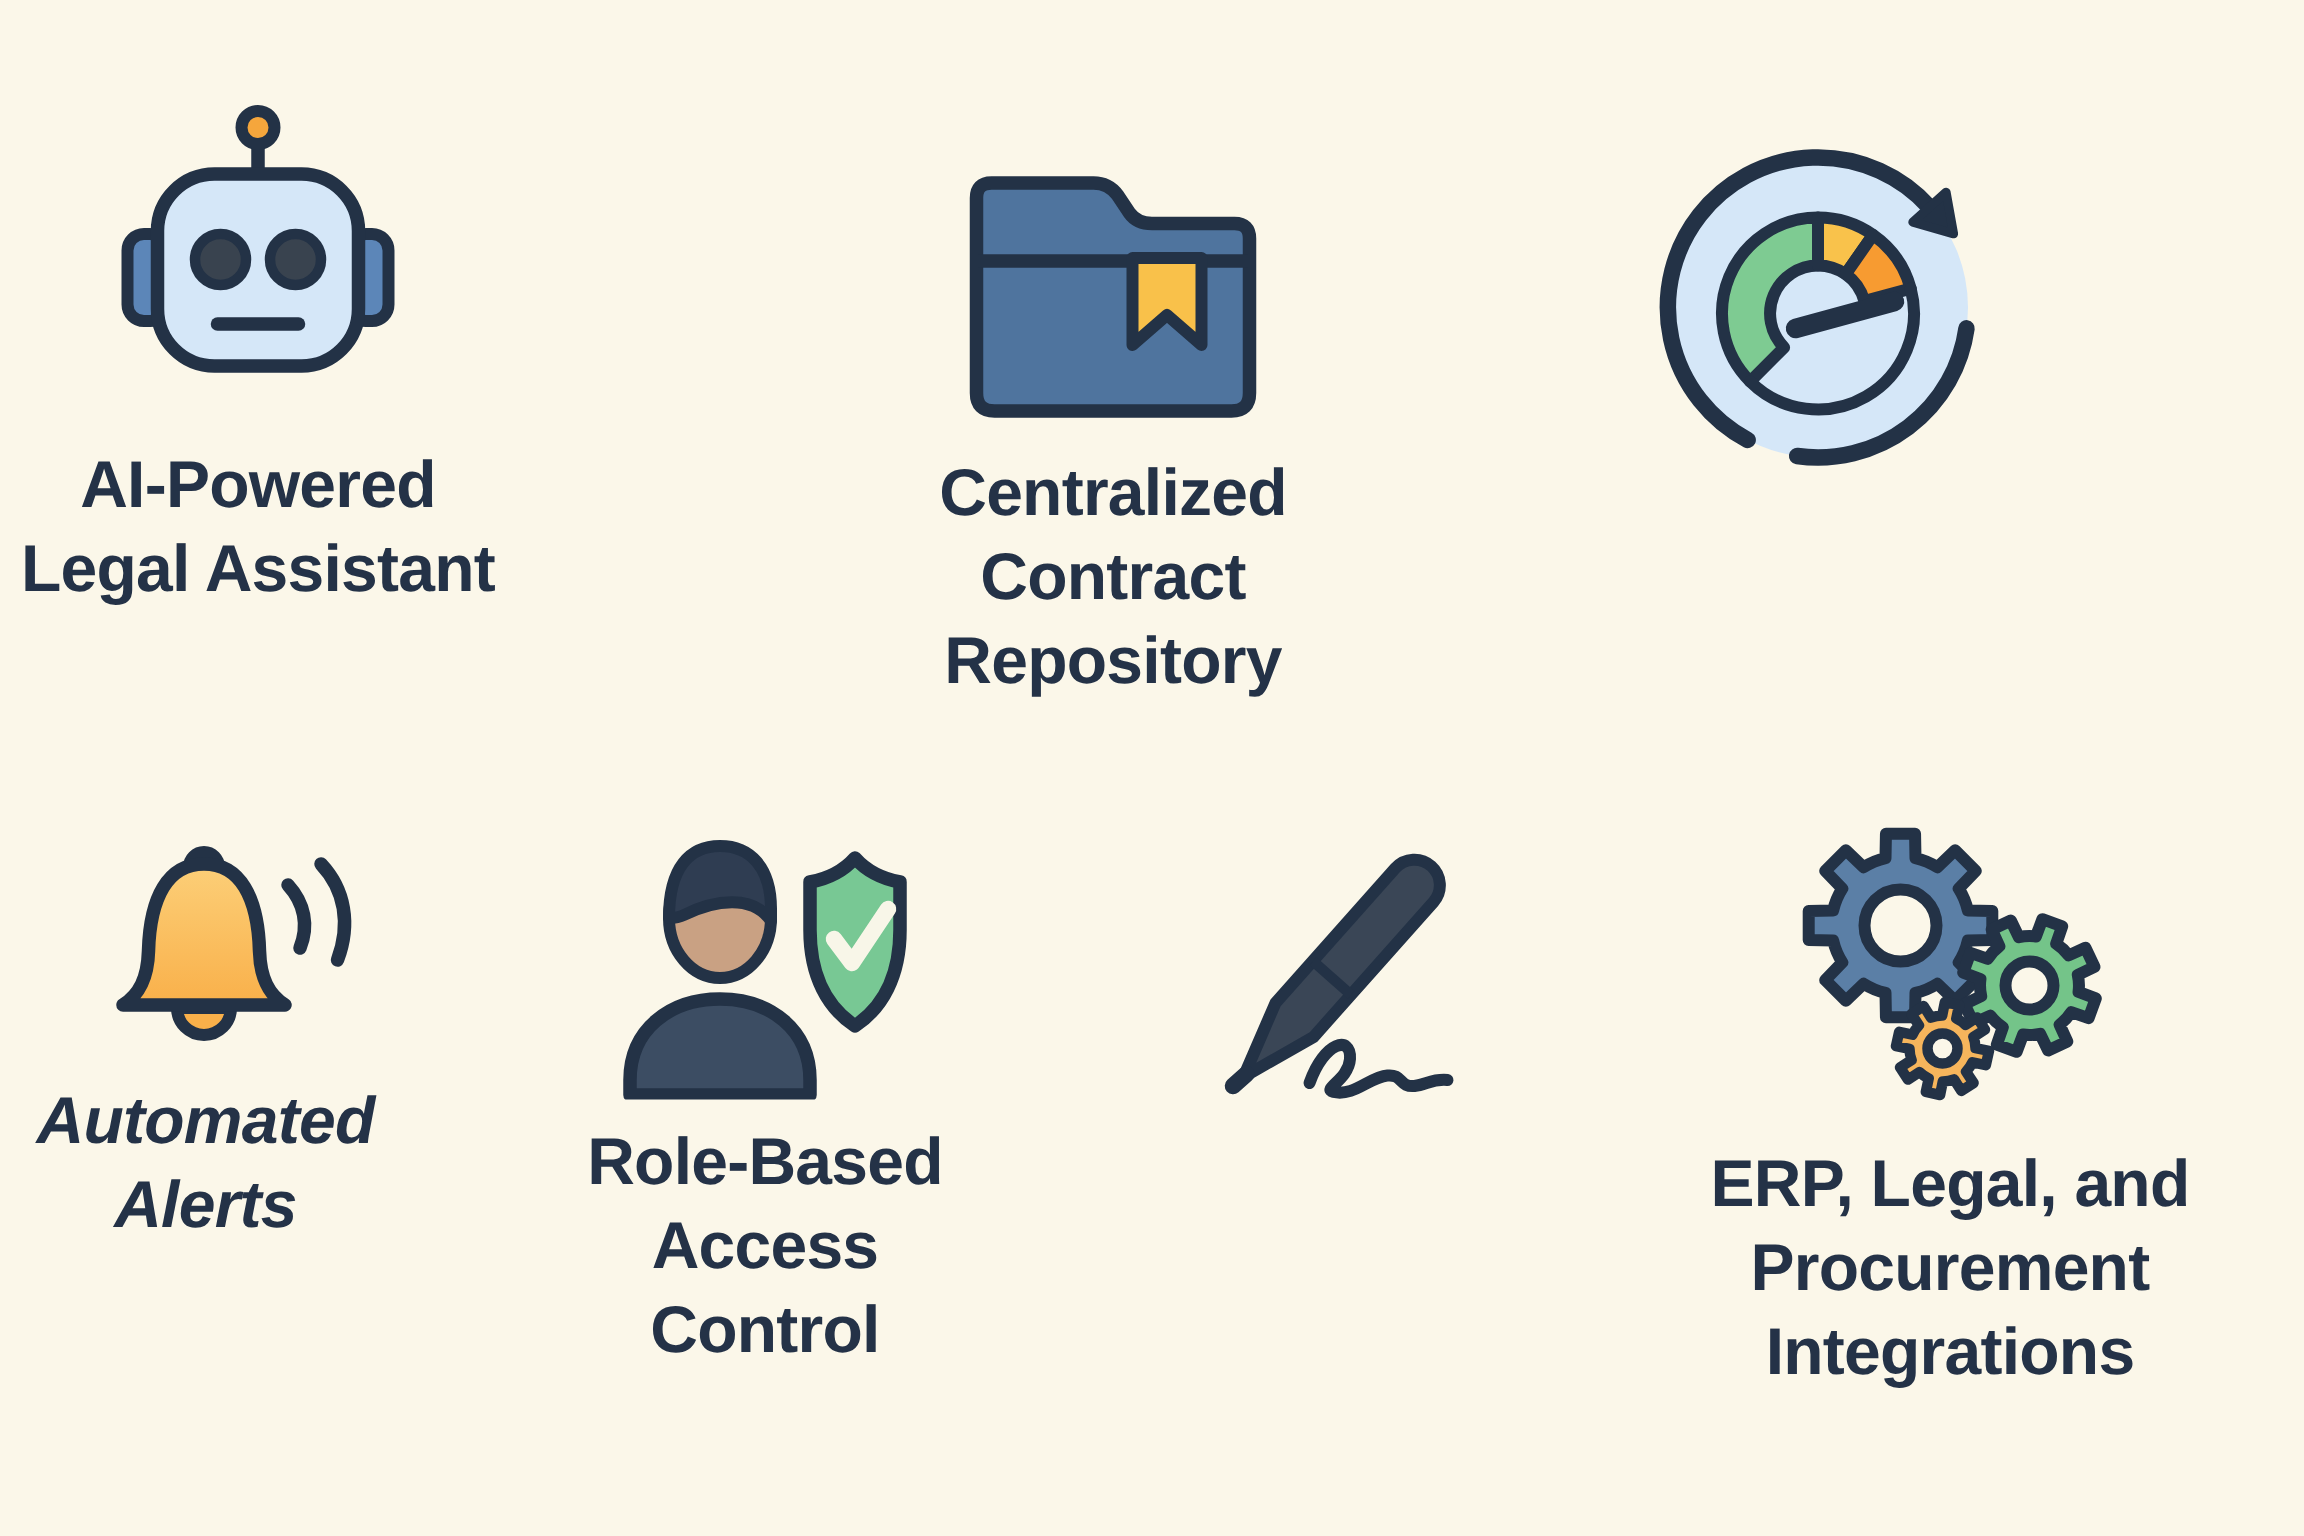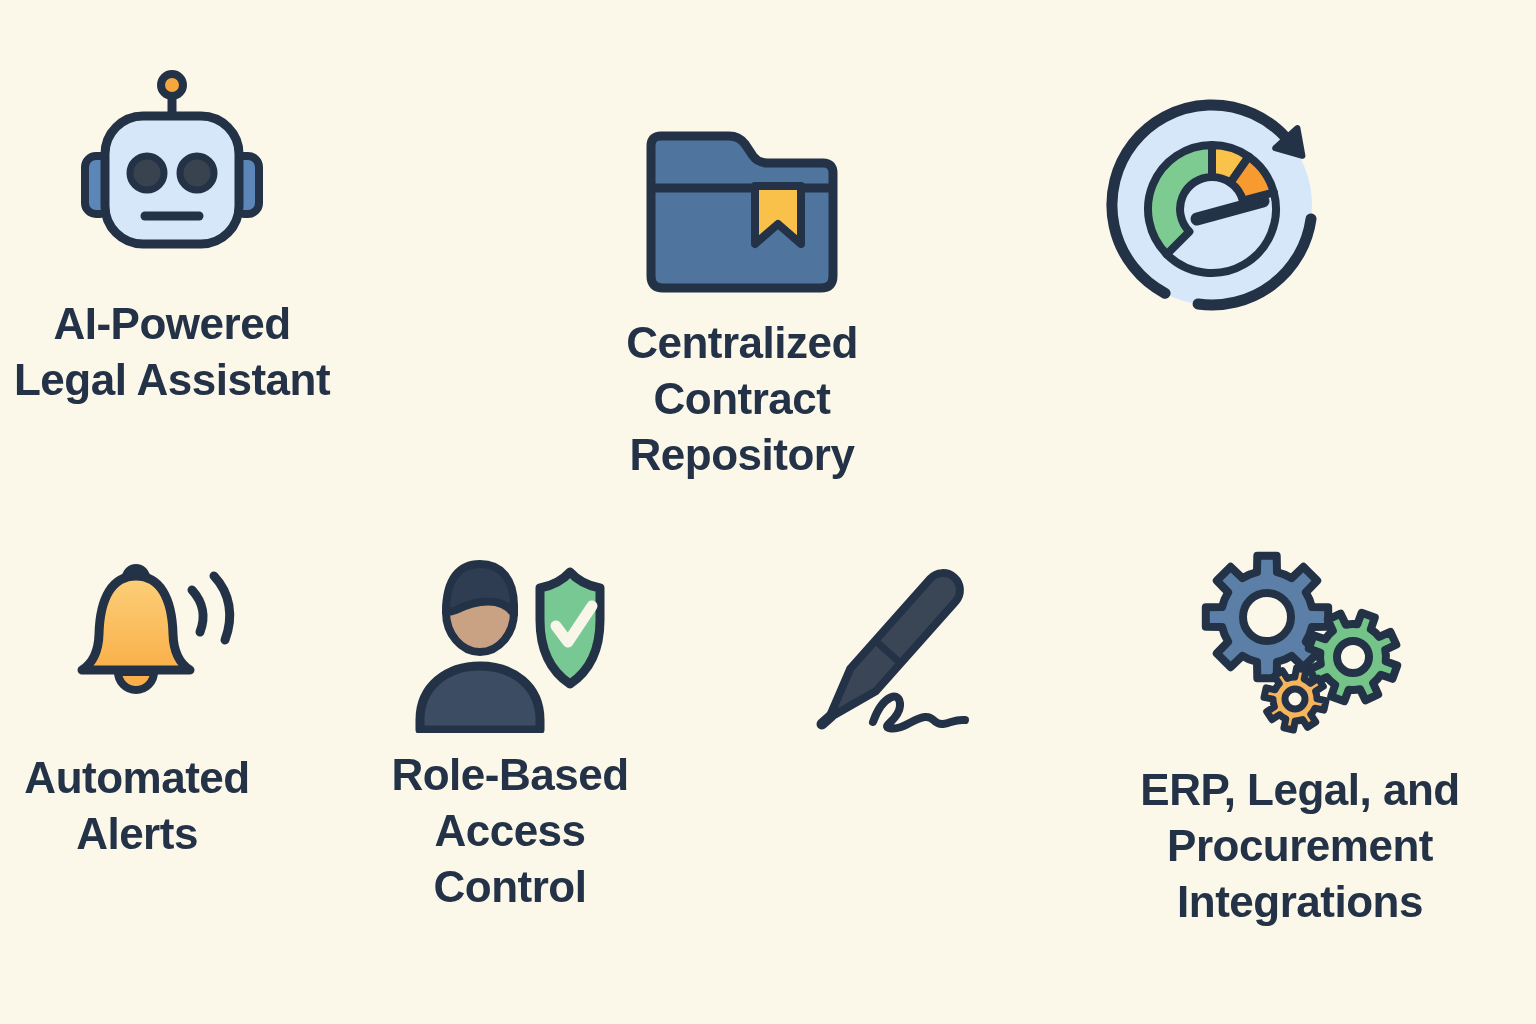--- a/index.html
+++ b/index.html
@@ -18,26 +18,26 @@
   .feature .icon{display:block;}
   .label{
     font-size:44px;font-weight:700;line-height:56px;
     color:var(--text_color,#243247);
     text-align:center;white-space:pre-line;
     letter-spacing:-0.5px;
   }
   
   #f-ai        {left:172px; top:68px;}
   #f-ai .label {margin-top:28px;}
-  #f-repo      {left:742px; top:96px;}
+  #f-repo      {left:742px; top:82px;}
   #f-repo .label{margin-top:14px;}
   #f-dash      {left:1212px;top:88px;}
   #f-dash .label{margin-top:14px;}
   #f-alerts    {left:137px; top:560px;}
-  #f-alerts .label{margin-top:30px;}
+  #f-alerts .label{font-style:italic;}
   #f-alerts .icon{position:relative;left:14px;}
   #f-access    {left:510px; top:548px;}
   #f-access .label{margin-top:14px;}
   #f-sign      {left:890px; top:552px;}
   #f-sign .label{margin-top:13px;}
   #f-erp       {left:1300px;top:545px;}
   #f-erp .label{margin-top:27px;}
   svg *{vector-effect:none;}
 </style>
 </head>

